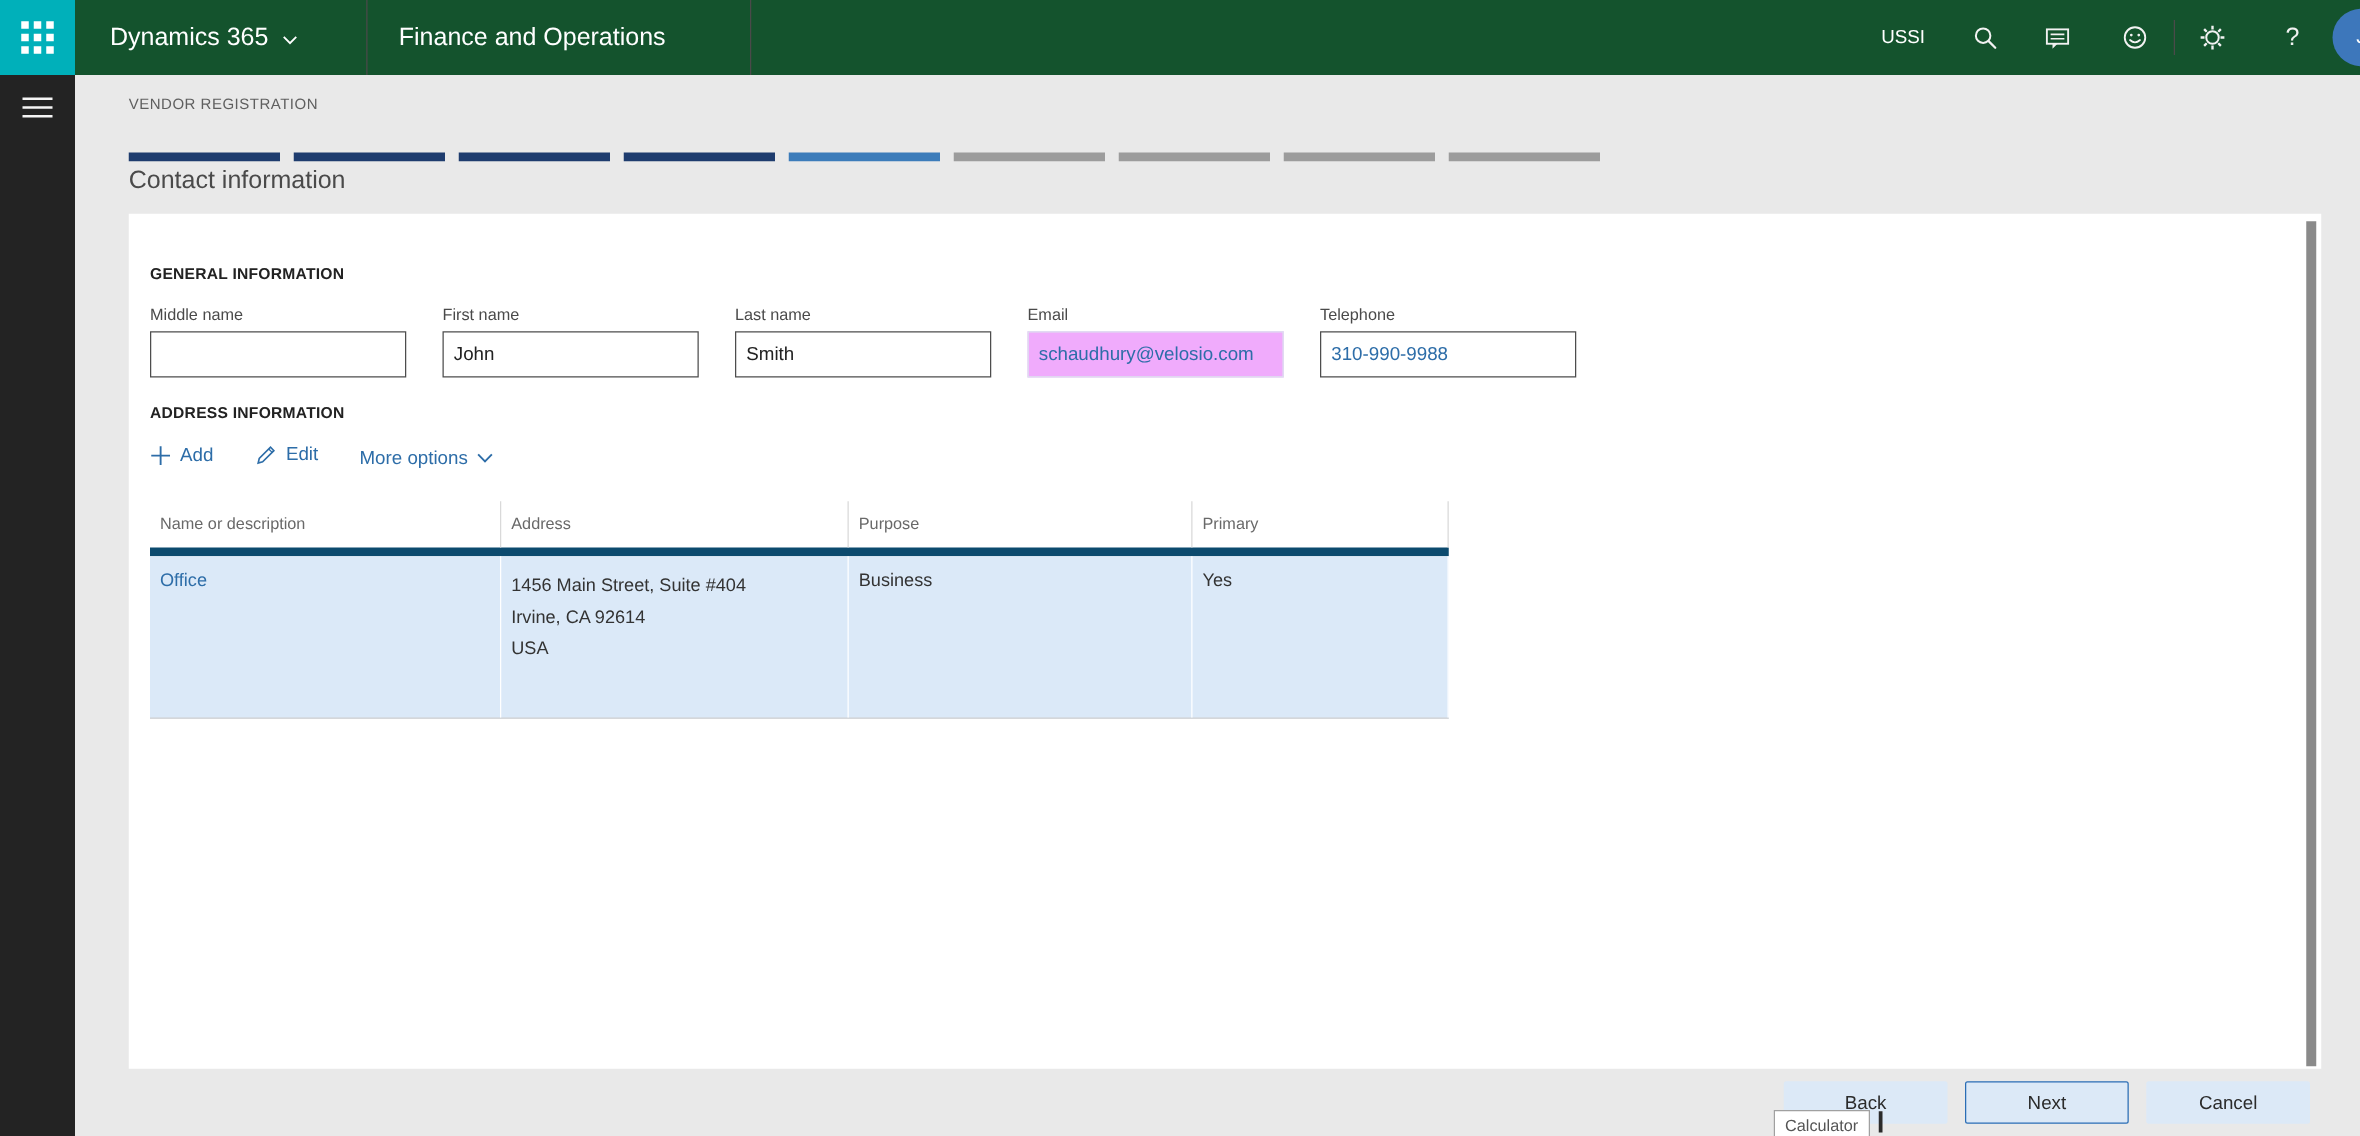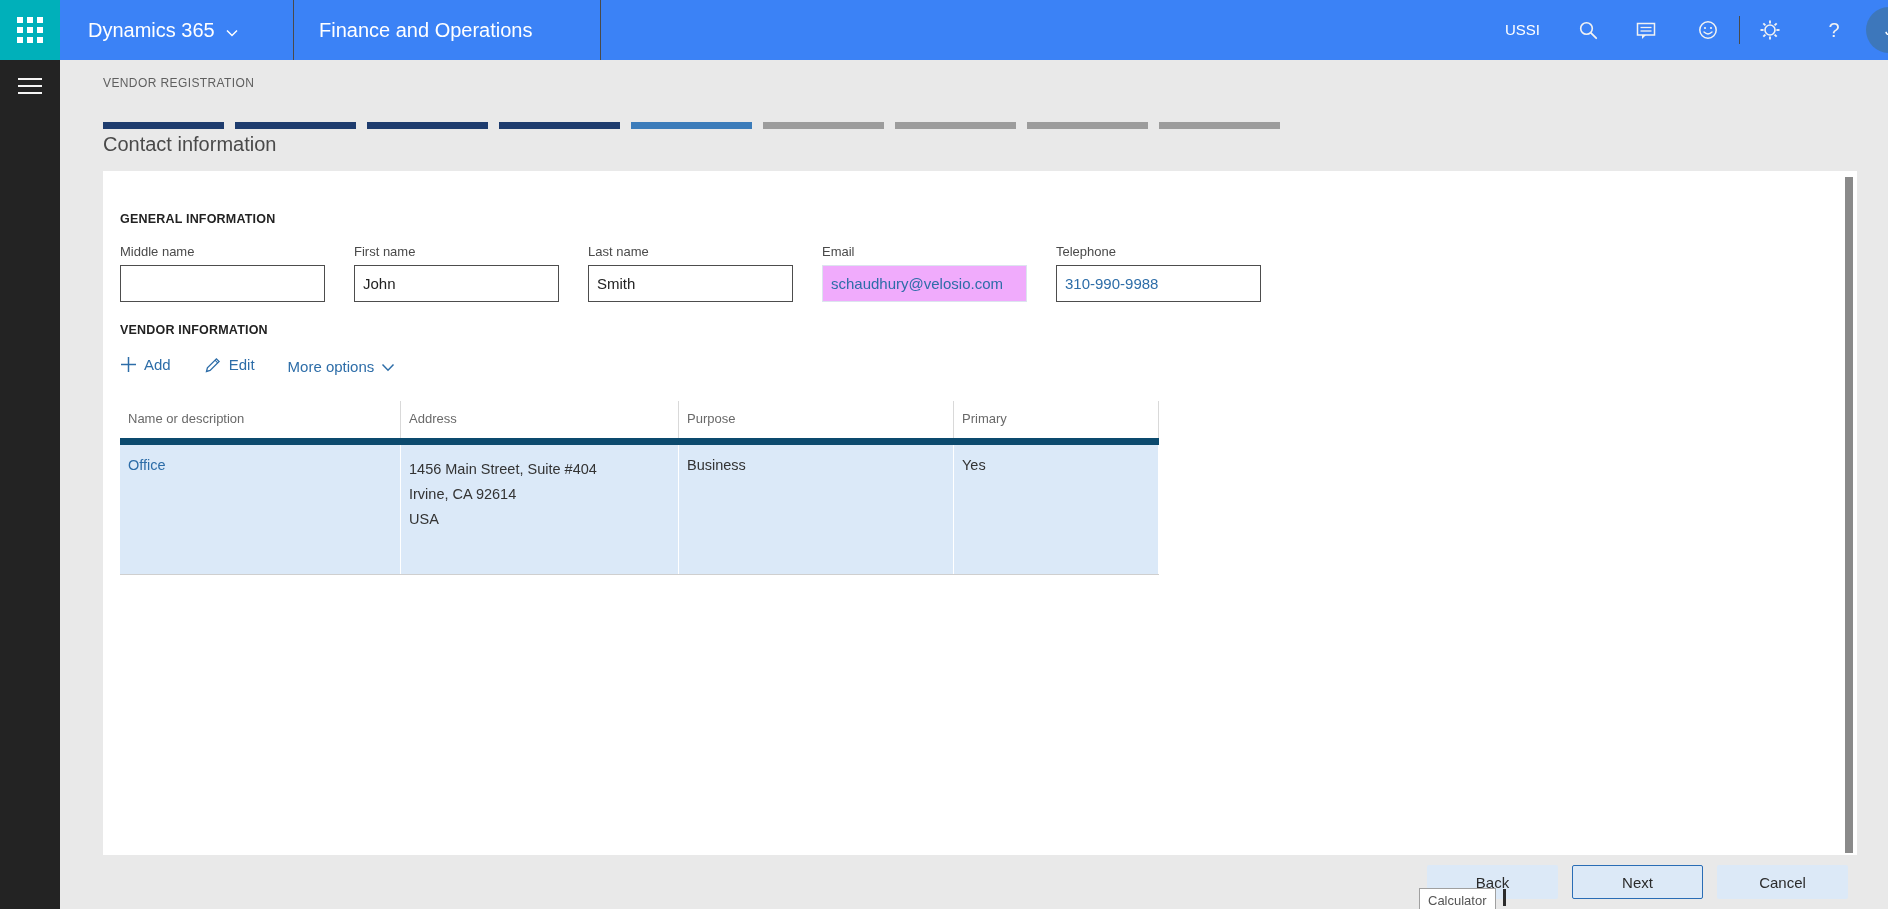--- a/index.html
+++ b/index.html
@@ -1,21 +1,21 @@
 <!DOCTYPE html>
 <html style="--teal: #00b0ba; --accent-blue: #2d6da8; --progress-done: #1e3c6e; --progress-active: #3c7cba; --progress-upcoming: #9c9c9c; --row-highlight: #dbe9f8; --button-bg: #dce9f7;"><head>
 <meta charset="utf-8">
 <style>
   * { margin:0; padding:0; box-sizing:border-box; }
   html,body { width:1888px; height:909px; overflow:hidden; }
   body { font-family:"Liberation Sans","DejaVu Sans",sans-serif; background:#e9e9e9; }
   .screen { position:absolute; inset:0; width:1888px; height:909px; overflow:hidden; background:#e9e9e9; }
 
   
-  .topbar { position:absolute; left:0; top:0; width:1888px; height:60px; background:#3b82f6; overflow:hidden;padding-left:18px; }
+  .topbar { position:absolute; left:0; top:0; width:1888px; height:60px; background:#14532d; overflow:hidden;padding-left:18px; }
   .waffle { position:absolute; left:0; top:0; width:60px; height:60px; background:var(--teal,#00b0ba); display:flex; align-items:center; justify-content:center; cursor:pointer; border:none; }
   .waffle-grid { display:grid; grid-template-columns:repeat(3,6px); grid-auto-rows:6px; gap:4px; }
   .waffle-grid span { background:#fff; }
   .brand { position:absolute; left:60px; top:0; height:60px; display:flex; align-items:center; gap:11px; padding-left:28px; color:#fff; font-size:20px; cursor:pointer; }
   .tb-divider { position:absolute; top:0; width:1px; height:60px; background:#4a4a4a; }
   .product { position:absolute; left:319px; top:0; height:60px; line-height:60px; color:#fff; font-size:20px; cursor:pointer; }
   .company { position:absolute; left:1505px; top:0; height:60px; line-height:60px; color:#fff; font-size:15px; cursor:pointer; }
   .tb-icon { position:absolute; top:0; width:44px; height:60px; display:flex; align-items:center; justify-content:center; background:none; border:none; cursor:pointer; color:#f2f2f2; }
   .tb-icon svg { display:block; }
   .help-glyph { font-size:20px; color:#f2f2f2; font-weight:400; }
@@ -195,21 +195,21 @@
         <div class="field">
           <div class="field-label">Email</div>
           <div class="value-link">schaudhury@velosio.com</div>
         </div>
         <div class="field">
           <div class="field-label">Telephone</div>
           <input type="text" class="link-text" value="310-990-9988" style="">
         </div>
       </div>
 
-      <div class="sec-title second">VENDOR INFORMATION</div>
+      <div class="sec-title second">ADDRESS INFORMATION</div>
 
       <div class="toolbar">
         <button class="tool-btn">
           <span>
             <svg width="17" height="17" viewBox="0 0 17 17">
                 <line x1="8.5" y1="1" x2="8.5" y2="16" stroke="#2d6da8" stroke-width="1.5"></line>
                 <line x1="1" y1="8.5" x2="16" y2="8.5" stroke="#2d6da8" stroke-width="1.5"></line>
               </svg>
           </span>
           <span>Add</span>

